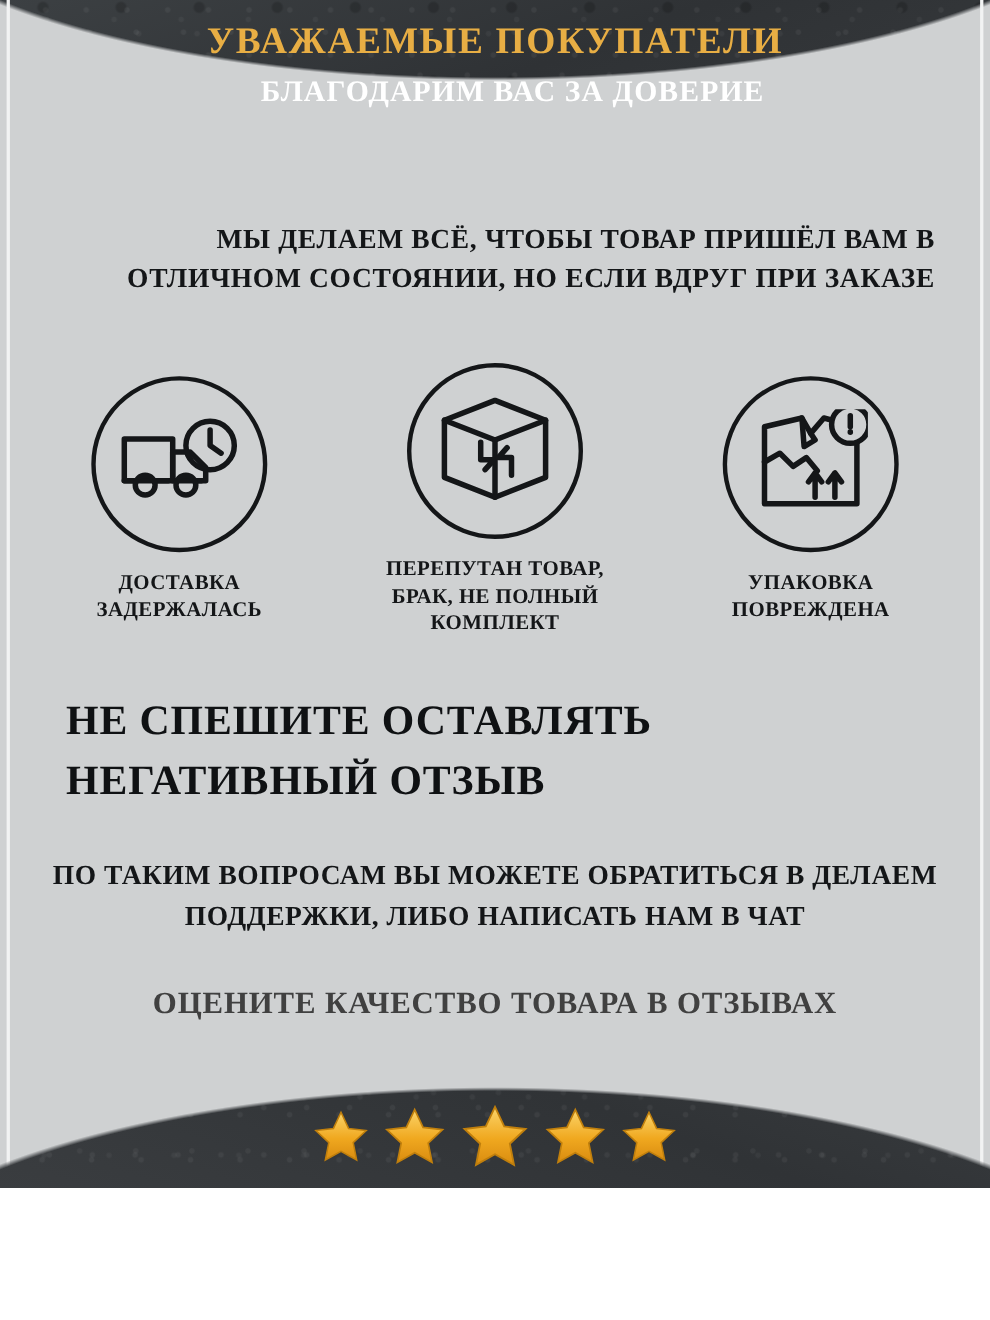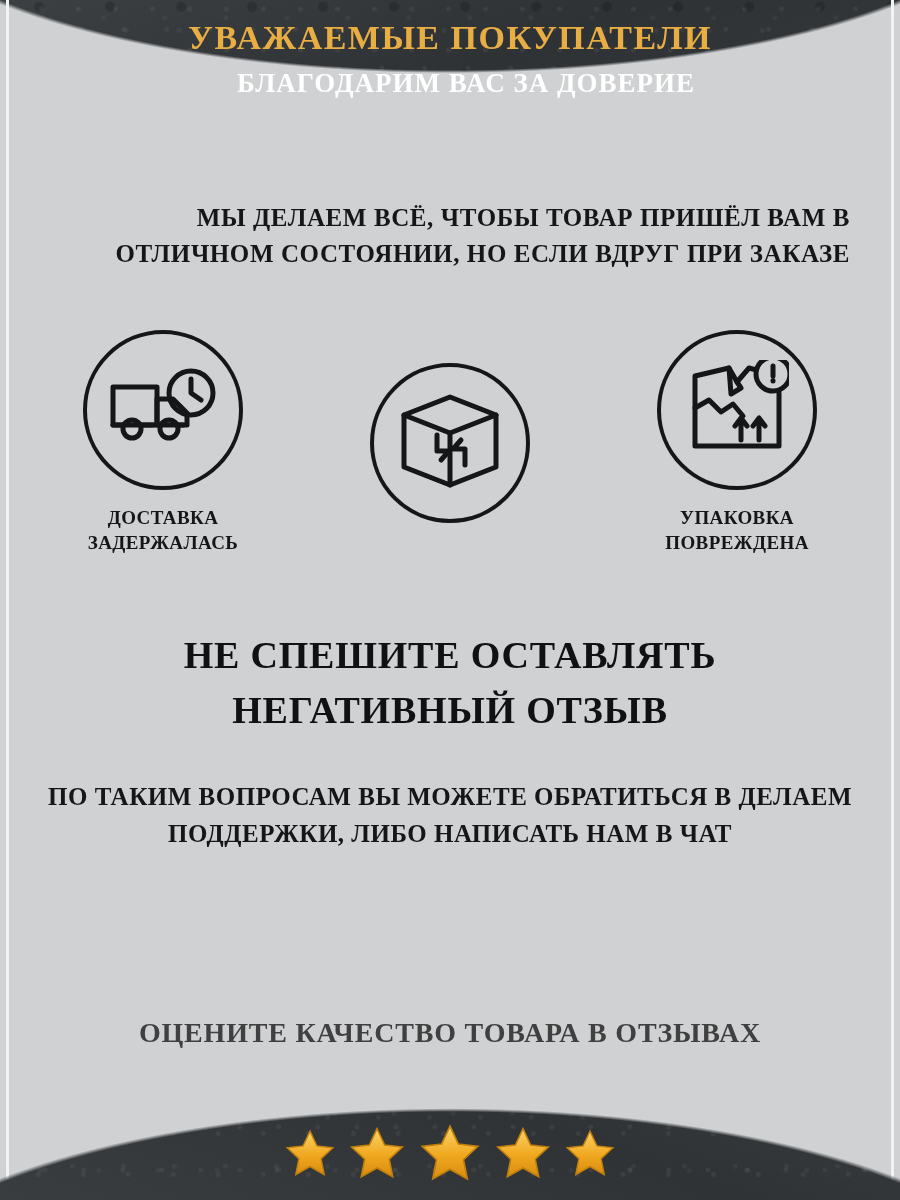--- a/index.html
+++ b/index.html
@@ -6,21 +6,21 @@
     margin: 0;
     padding: 0;
     background: #ffffff;
   }
   body {
     font-family: "Liberation Serif", serif;
   }
   .page {
     position: relative;
     width: 900px;
-    height: 1200px;
+    height: 1080px;
     overflow: hidden;
     background: #cfd1d2;
   }
 
   
   .band-top {
     position: absolute;
     top: 0; left: 0;
     width: 900px;
     height: 200px;
@@ -127,21 +127,21 @@
     letter-spacing: 0.4px;
     color: #141618;
     line-height: 1.3;
   }
 
   
   .headline {
     position: absolute;
     top: 628px; left: 60px;
     width: 780px;
-    text-align: center;
+    text-align: left;
     font-size: 38px;
     font-weight: bold;
     letter-spacing: 0.8px;
     color: #0f1113;
     line-height: 1.45;
   }
 
   
   .support {
     position: absolute;
@@ -224,20 +224,21 @@
         <span>
           <svg width="106" height="100" viewBox="0 0 106 100" fill="none" stroke="#141618" stroke-width="5" stroke-linecap="round" stroke-linejoin="round">
             <path d="M53 6 L99 24 v52 L53 94 L7 76 V24 z"></path>
             <path d="M7 24 L53 42 L99 24"></path>
             <path d="M53 42 V94"></path>
             <path d="M40 44 v16 h12 l-8 9"></path>
             <path d="M68 74 v-16 H56 l8 -9"></path>
           </svg>
         </span>
       </div>
+      <div class="icon-caption">ПЕРЕПУТАН ТОВАР, БРАК, НЕ ПОЛНЫЙ КОМПЛЕКТ</div>
     </div>
 
     <div class="icon-col">
       <div class="circle">
         <span>
           <svg width="104" height="96" viewBox="0 0 104 96" fill="none" stroke="#141618" stroke-width="5" stroke-linecap="round" stroke-linejoin="round">
             <path d="M10 16 L44 8 L52 22 L64 8 L94 16 V86 H10 z"></path>
             <path d="M10 48 L24 40 L36 52 L48 44 L58 56"></path>
             <path d="M44 8 L46 34 L56 28 L52 22"></path>
             <path d="M56 80 V58 l-6 8 M56 58 l6 8"></path>

